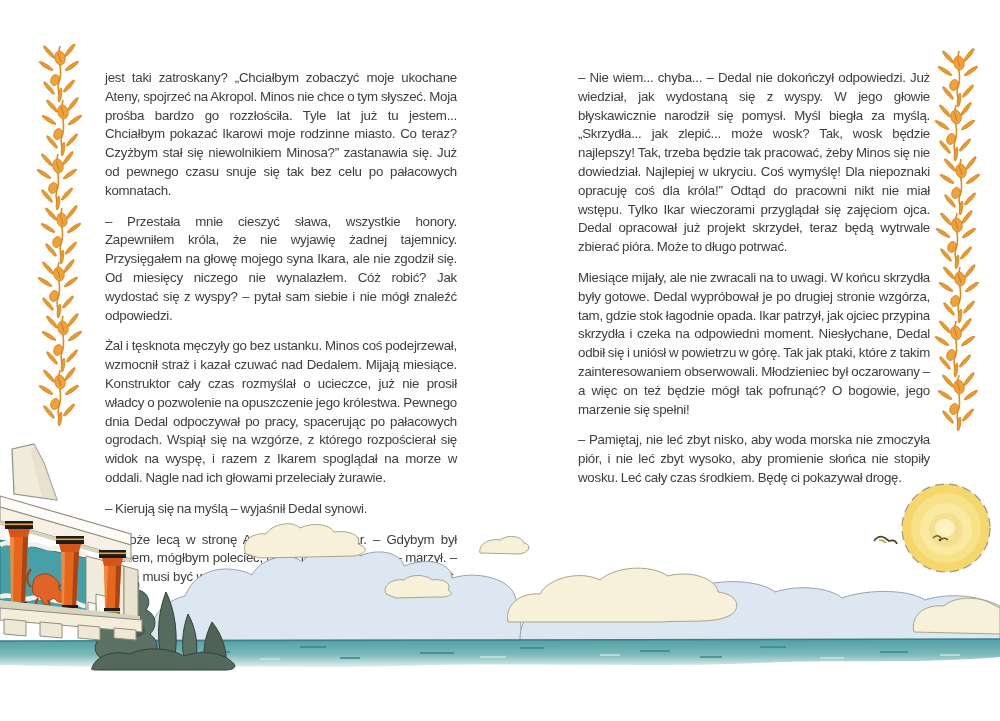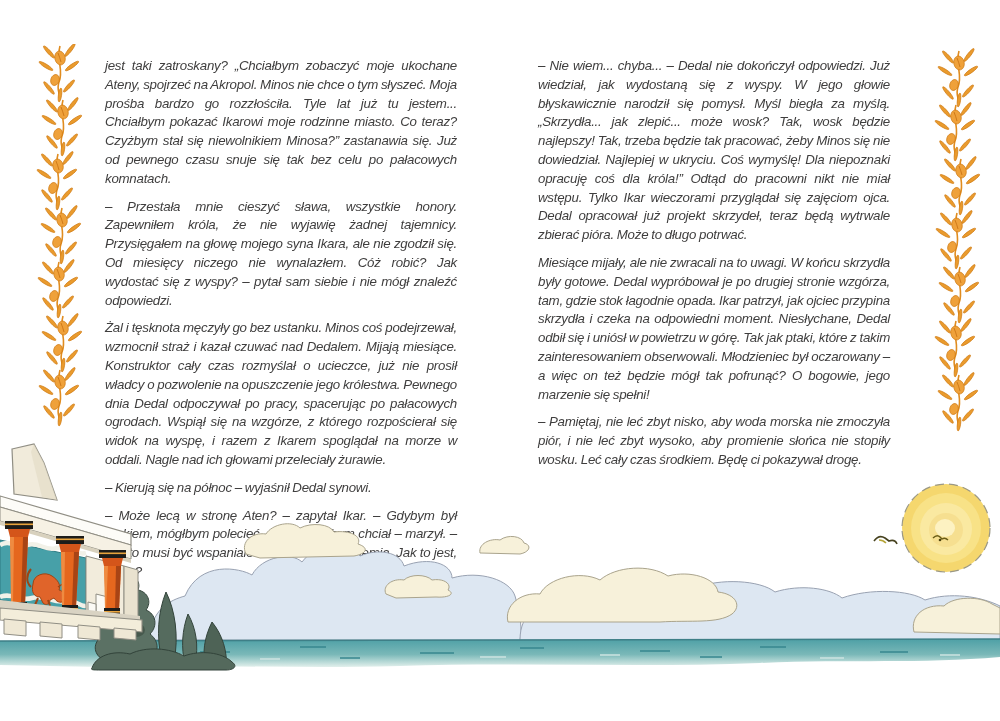--- a/index.html
+++ b/index.html
@@ -6,23 +6,23 @@
   body{
     width:1000px;height:721px;position:relative;background:#ffffff;
     font-family:"Liberation Sans", sans-serif;overflow:hidden;
   }
   .text-col{
     position:absolute;top:57px;width:352px;
     color:#3f3e3e;font-size:13.3px;line-height:18.8px;
     letter-spacing:-0.25px;word-spacing:-0.5px;
     text-align:justify;
   }
-  .text-col p{margin:0 0 9px 0;font-style:italic;}
+  .text-col p{margin:12px 0 9px 0;}
   #col-left{left:105px;}
-  #col-right{left:538px;}
+  #col-right{left:578px;}
   .ornament{position:absolute;top:44px;width:48px;height:390px;}
   #ornament-left{left:36px;}
   #ornament-right{left:934px;height:400px;}
   #scene{position:absolute;left:0;top:430px;width:1000px;height:291px;display:block;}
 </style>
 </head>
 <body>
 
 <svg id="ornament-left" class="ornament" viewBox="0 0 48 390" xmlns="http://www.w3.org/2000/svg">
   <defs>
@@ -56,21 +56,21 @@
   <use href="#sprig" x="-1" y="162"></use>
     <use href="#sprig" x="2" y="216"></use>
     <use href="#sprig" x="-2" y="270"></use>
   <use href="#sprig" x="1" y="324"></use>
 </svg>
 
 <div id="col-left" class="text-col">
   <p>jest taki zatroskany? „Chciałbym zobaczyć moje ukochane Ateny, spojrzeć na Akropol. Minos nie chce o tym słyszeć. Moja prośba bardzo go rozzłościła. Tyle lat już tu jestem... Chciałbym pokazać Ikarowi moje rodzinne miasto. Co teraz? Czyżbym stał się niewolnikiem Minosa?” zastanawia się. Już od pewnego czasu snuje się tak bez celu po pałacowych komnatach.</p>
   <p>– Przestała mnie cieszyć sława, wszystkie honory. Zapewniłem króla, że nie wyjawię żadnej tajemnicy. Przysięgałem na głowę mojego syna Ikara, ale nie zgodził się. Od miesięcy niczego nie wynalazłem. Cóż robić? Jak wydostać się z wyspy? – pytał sam siebie i nie mógł znaleźć odpowiedzi.</p>
   <p>Żal i tęsknota męczyły go bez ustanku. Minos coś podejrzewał, wzmocnił straż i kazał czuwać nad Dedalem. Mijają miesiące. Konstruktor cały czas rozmyślał o ucieczce, już nie prosił władcy o pozwolenie na opuszczenie jego królestwa. Pewnego dnia Dedal odpoczywał po pracy, spacerując po pałacowych ogrodach. Wspiął się na wzgórze, z którego rozpościerał się widok na wyspę, i razem z Ikarem spoglądał na morze w oddali. Nagle nad ich głowami przeleciały żurawie.</p>
-  <p>– Kierują się na północ – wyjaśnił Dedal synowi.</p>
+  <p>– Kierują się na myślą – wyjaśnił Dedal synowi.</p>
   <p>– Może lecą w stronę Aten? – zapytał Ikar. – Gdybym był ptakiem, mógłbym polecieć, gdzie tylko bym chciał – marzył. – Jak to musi być wspaniale tak lecieć ponad ziemią. Jak to jest, ojcze?</p>
 </div>
 
 <div id="col-right" class="text-col">
   <p>– Nie wiem... chyba... – Dedal nie dokończył odpowiedzi. Już wiedział, jak wydostaną się z wyspy. W jego głowie błyskawicznie narodził się pomysł. Myśl biegła za myślą. „Skrzydła... jak zlepić... może wosk? Tak, wosk będzie najlepszy! Tak, trzeba będzie tak pracować, żeby Minos się nie dowiedział. Najlepiej w ukryciu. Coś wymyślę! Dla niepoznaki opracuję coś dla króla!” Odtąd do pracowni nikt nie miał wstępu. Tylko Ikar wieczorami przyglądał się zajęciom ojca. Dedal opracował już projekt skrzydeł, teraz będą wytrwale zbierać pióra. Może to długo potrwać.</p>
   <p>Miesiące mijały, ale nie zwracali na to uwagi. W końcu skrzydła były gotowe. Dedal wypróbował je po drugiej stronie wzgórza, tam, gdzie stok łagodnie opada. Ikar patrzył, jak ojciec przypina skrzydła i czeka na odpowiedni moment. Niesłychane, Dedal odbił się i uniósł w powietrzu w górę. Tak jak ptaki, które z takim zainteresowaniem obserwowali. Młodzieniec był oczarowany – a więc on też będzie mógł tak pofrunąć? O bogowie, jego marzenie się spełni!</p>
   <p>– Pamiętaj, nie leć zbyt nisko, aby woda morska nie zmoczyła piór, i nie leć zbyt wysoko, aby promienie słońca nie stopiły wosku. Leć cały czas środkiem. Będę ci pokazywał drogę.</p>
 </div>
 
 <svg id="scene" viewBox="0 430 1000 291" xmlns="http://www.w3.org/2000/svg">

